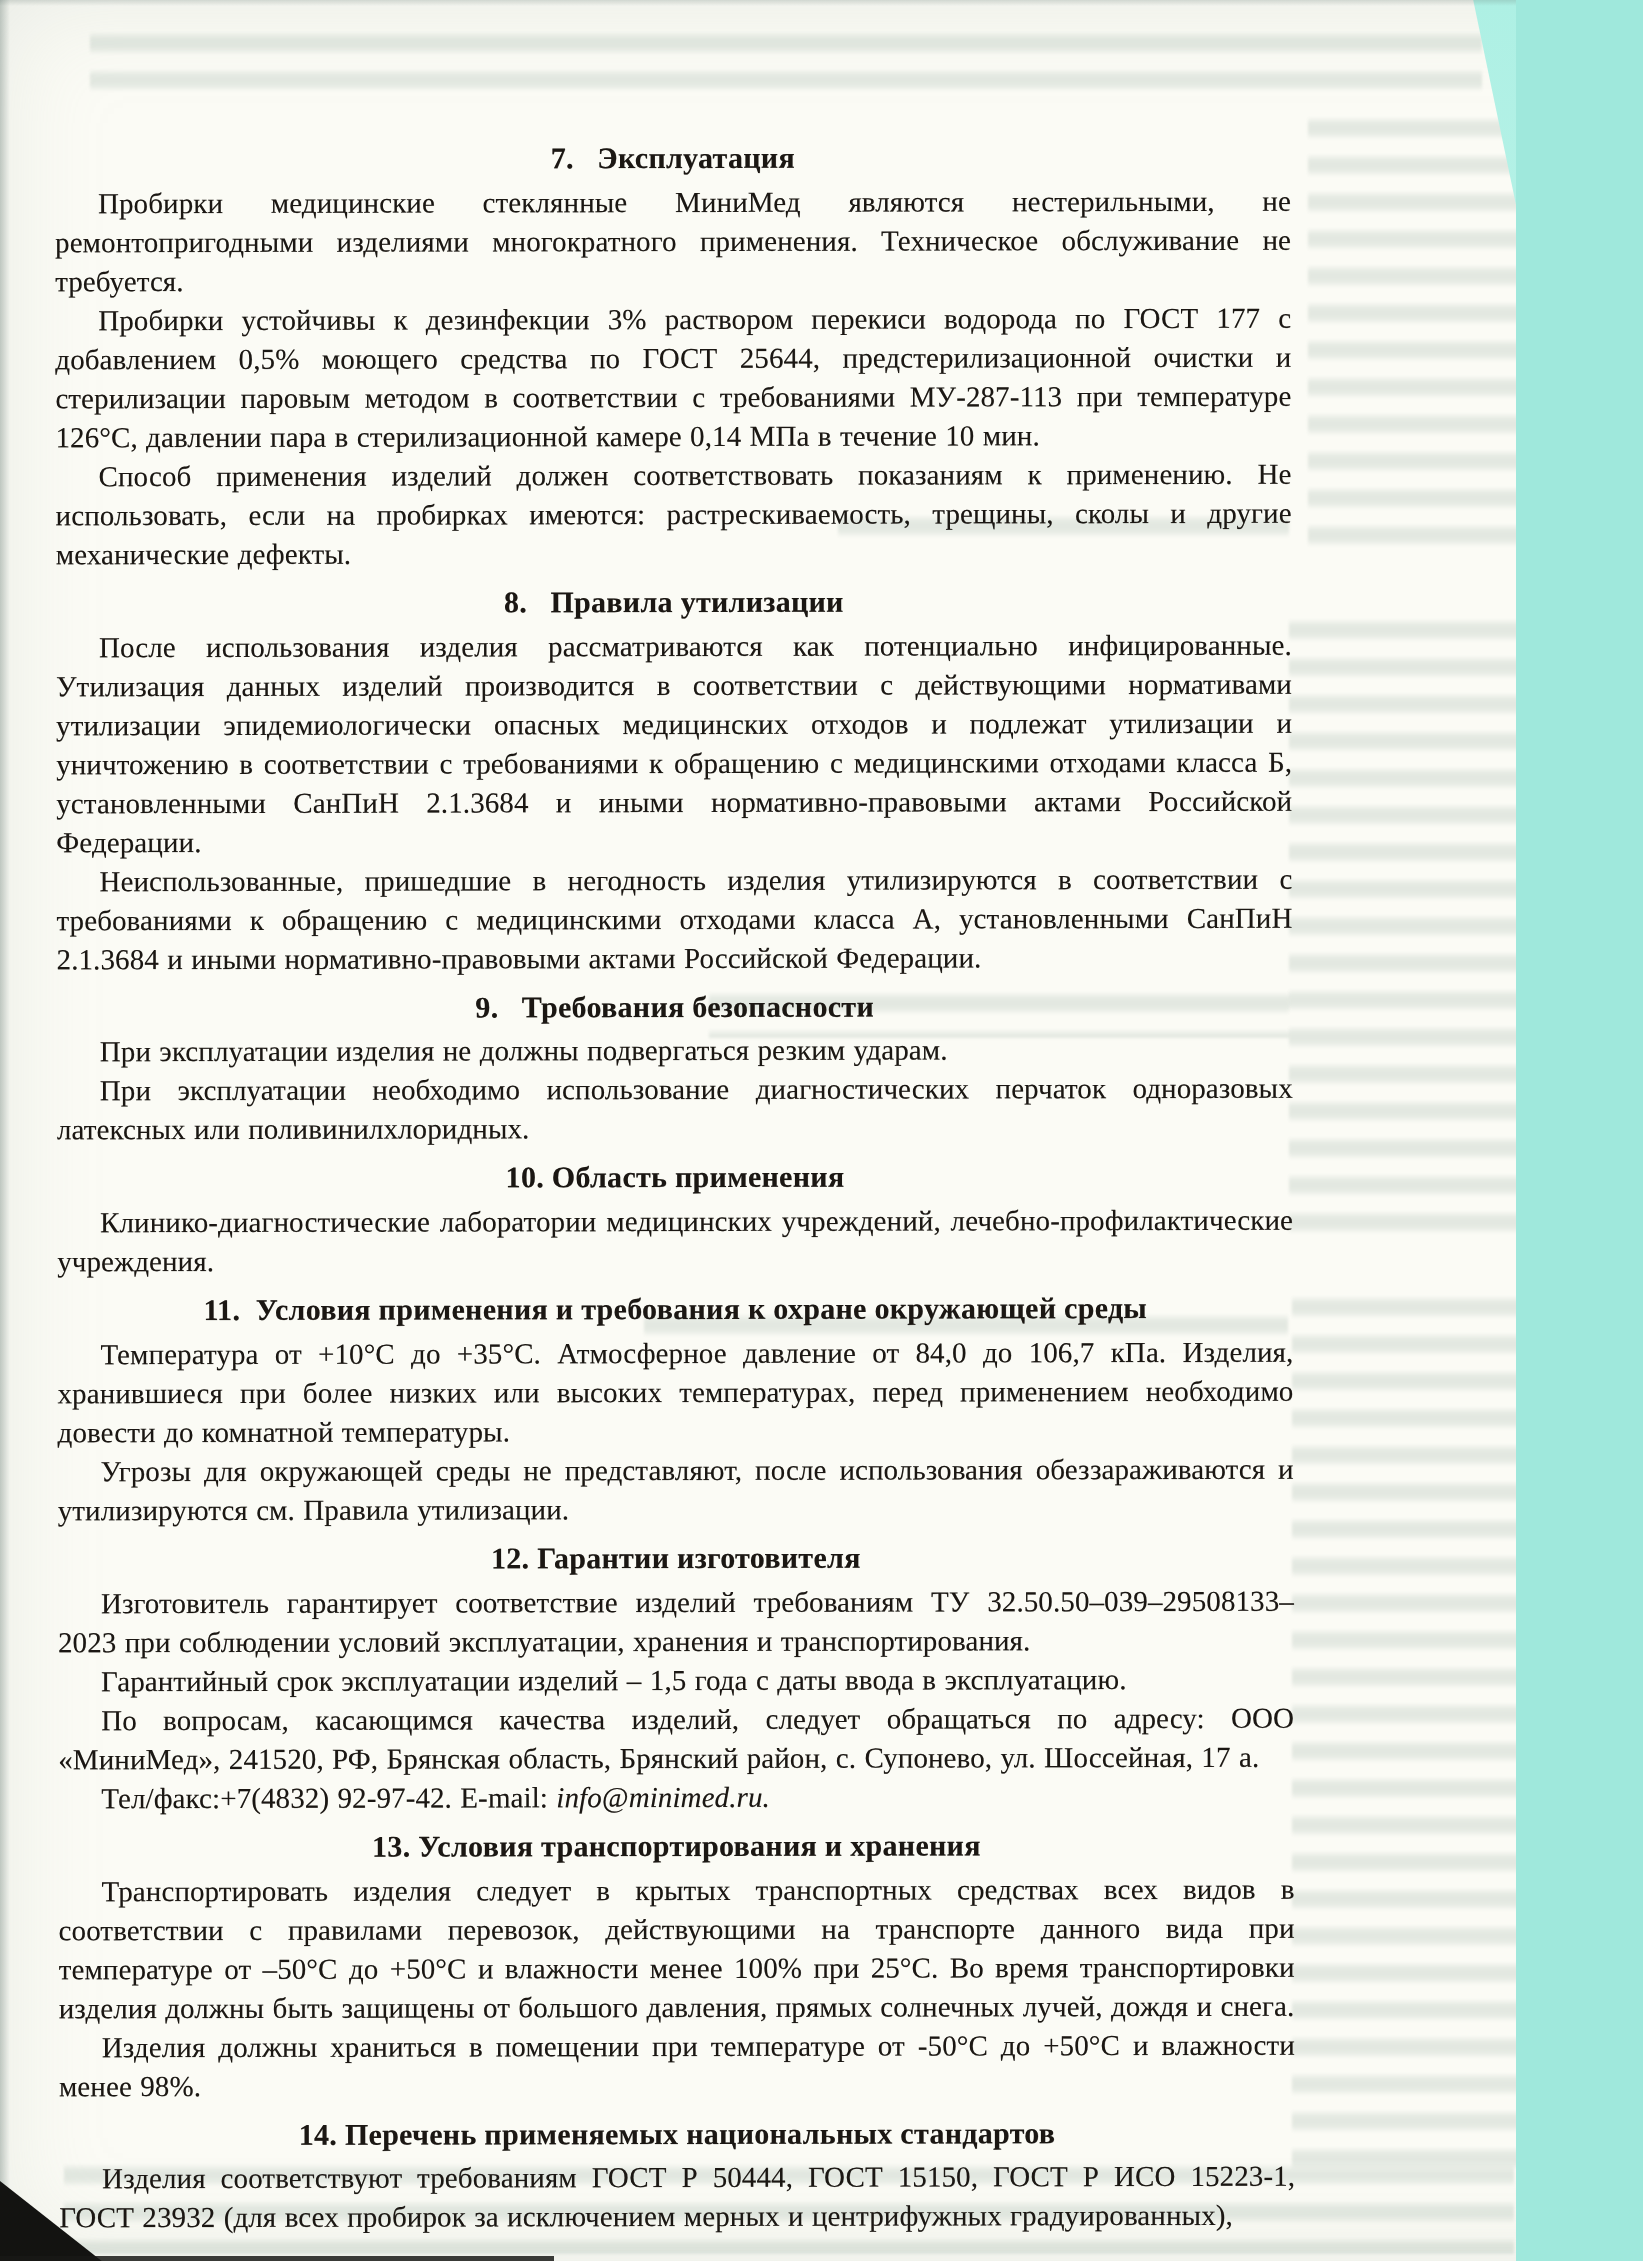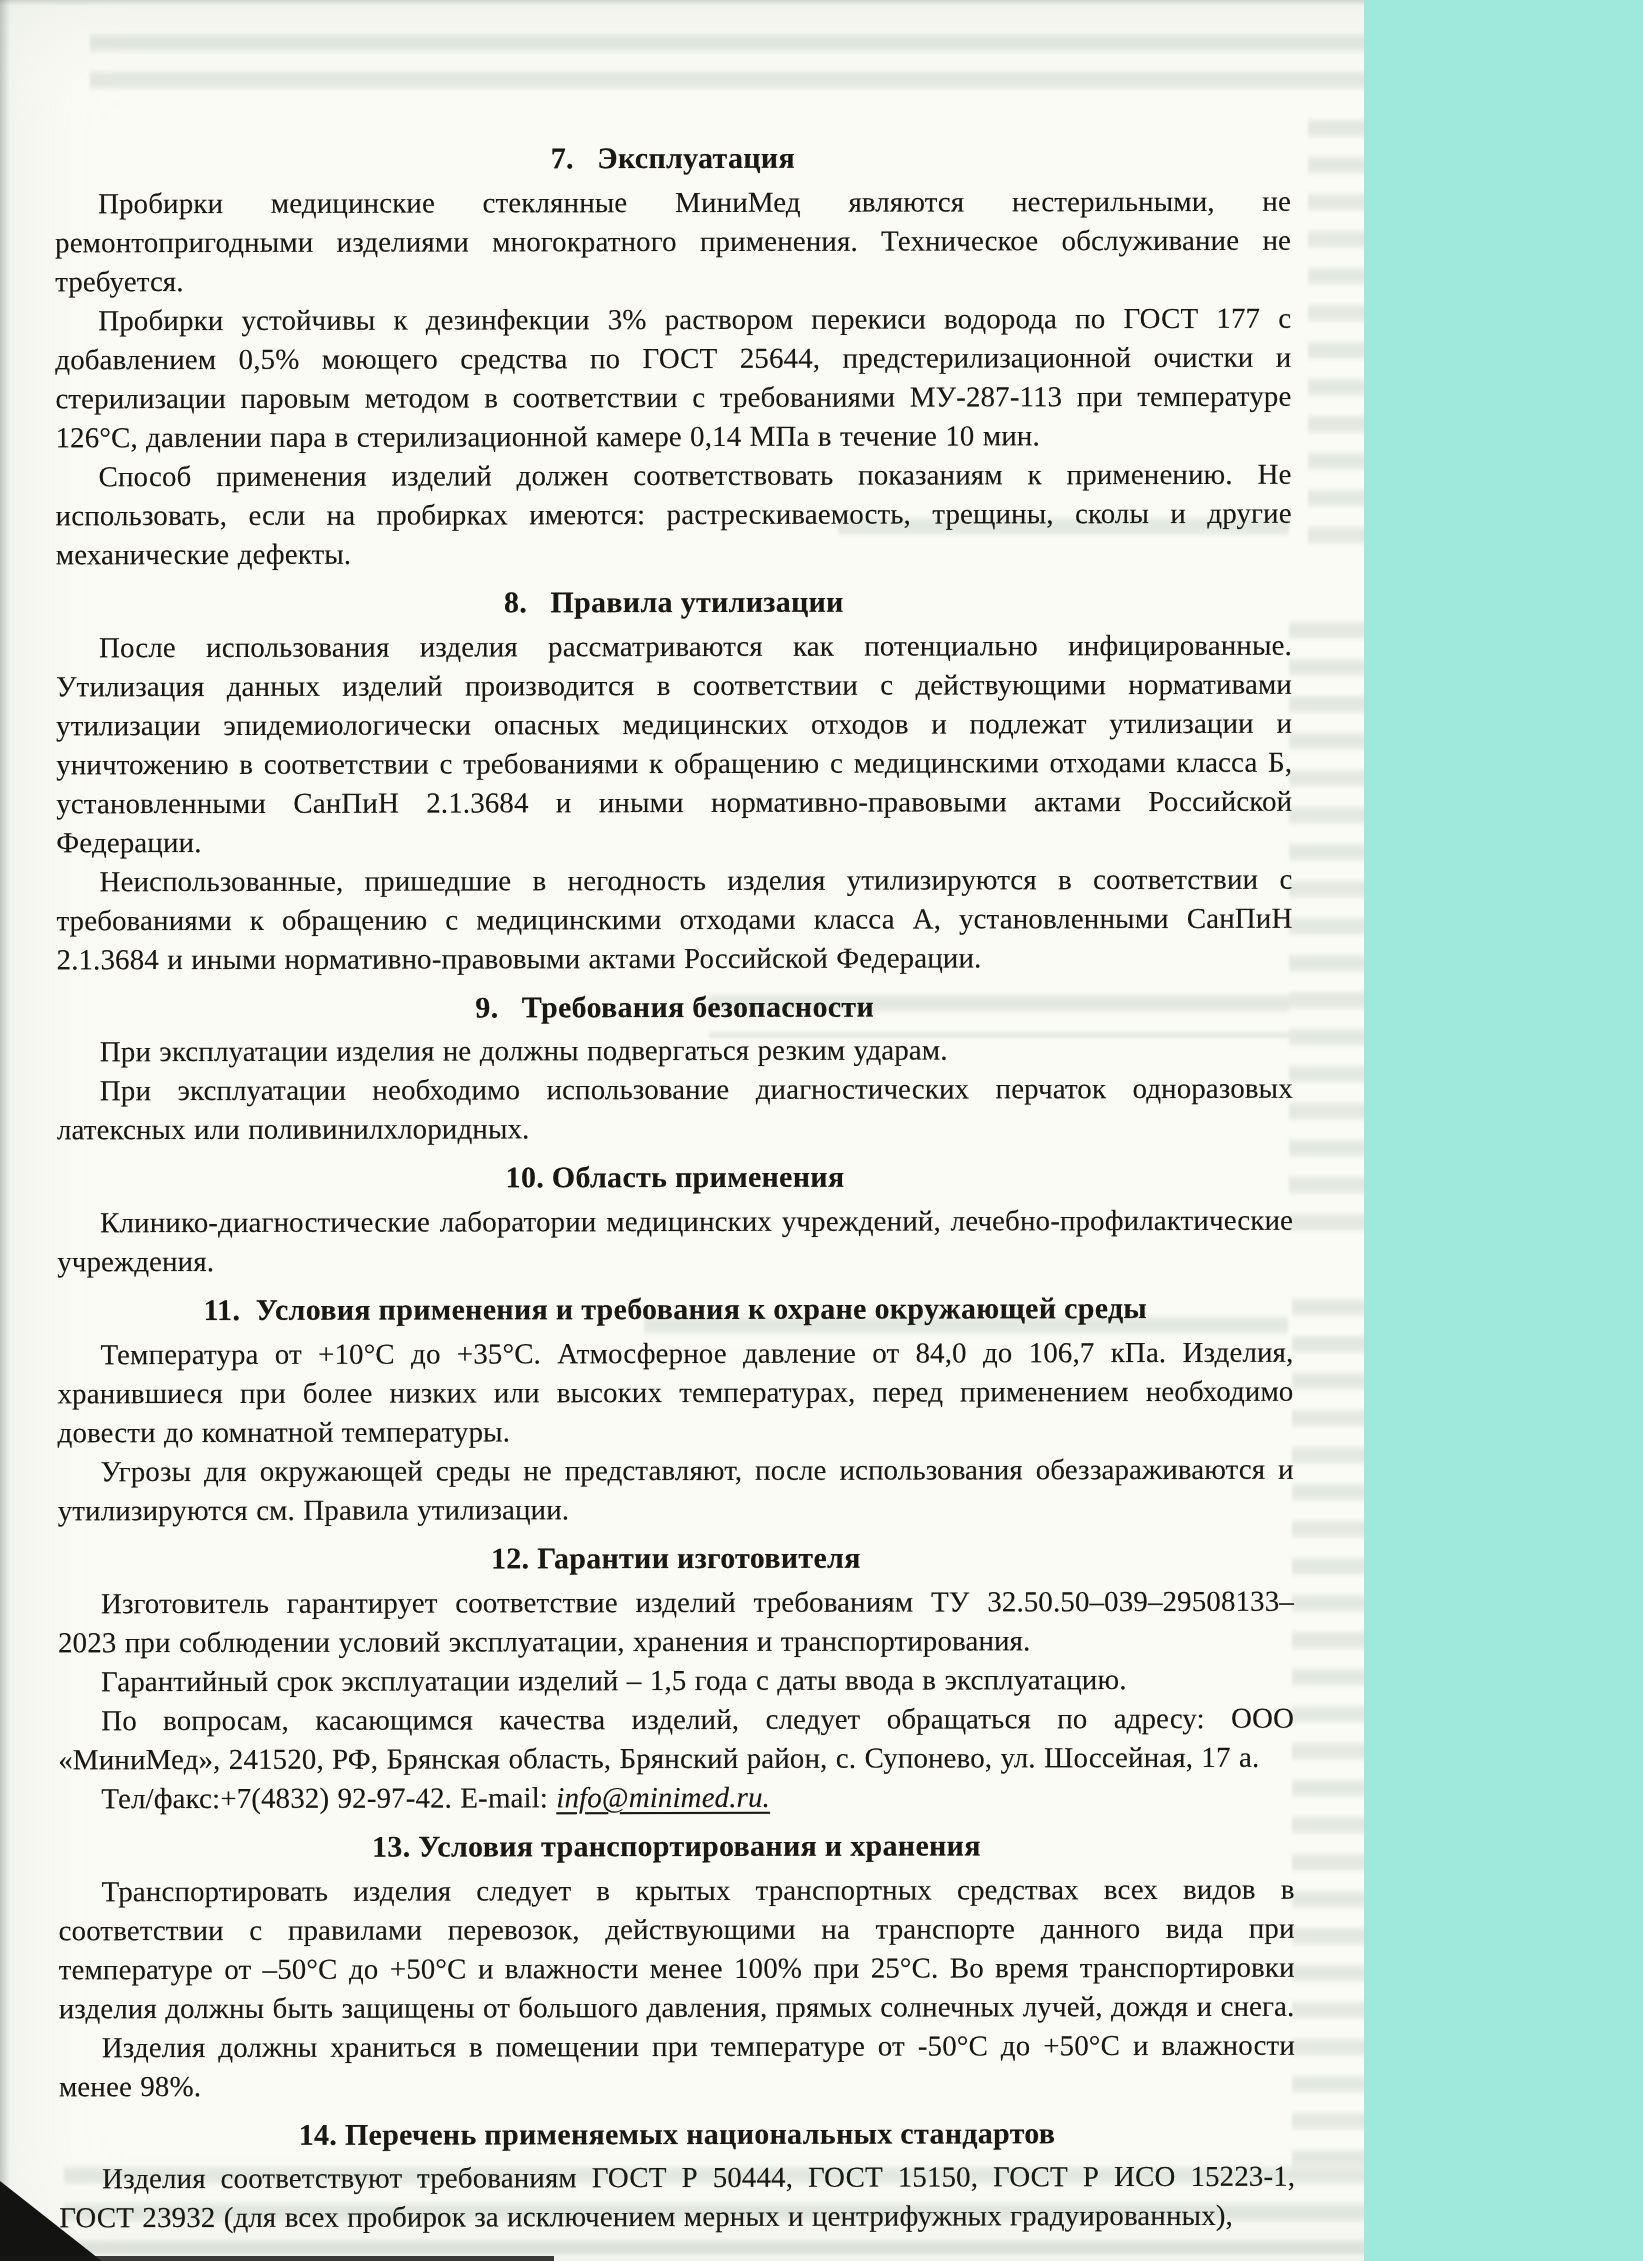--- a/index.html
+++ b/index.html
@@ -1,19 +1,19 @@
 <!DOCTYPE html>
 <html lang="ru" style="font-size:10.3px"><head>
 <meta charset="utf-8">
 <style>
   html, body { margin: 0; padding: 0; background: #9fe8dc; }
 
   .scan {
     position: relative;
-    width: 1364px;
+    width: 1516px;
     height: 2261px;
     background: #b7f1e6;
     overflow: hidden;
     font-family: "Liberation Serif", "DejaVu Serif", serif;
   }
 
   
   .page {
     position: absolute;
     left: 0; top: 0;
@@ -113,21 +113,20 @@
     font-size: 29px;
     line-height: 39px;
     text-align: justify;
     text-indent: 43px;
     margin: 0;
     word-spacing: 1px;
     letter-spacing: 0.1px;
   }
   .email {
     font-style: italic;
-    text-decoration: underline;
     text-underline-offset: 4.5px;
   }
 </style>
 </head>
 <body>
 
 <div class="scan">
 
   <div class="page"></div>
 

